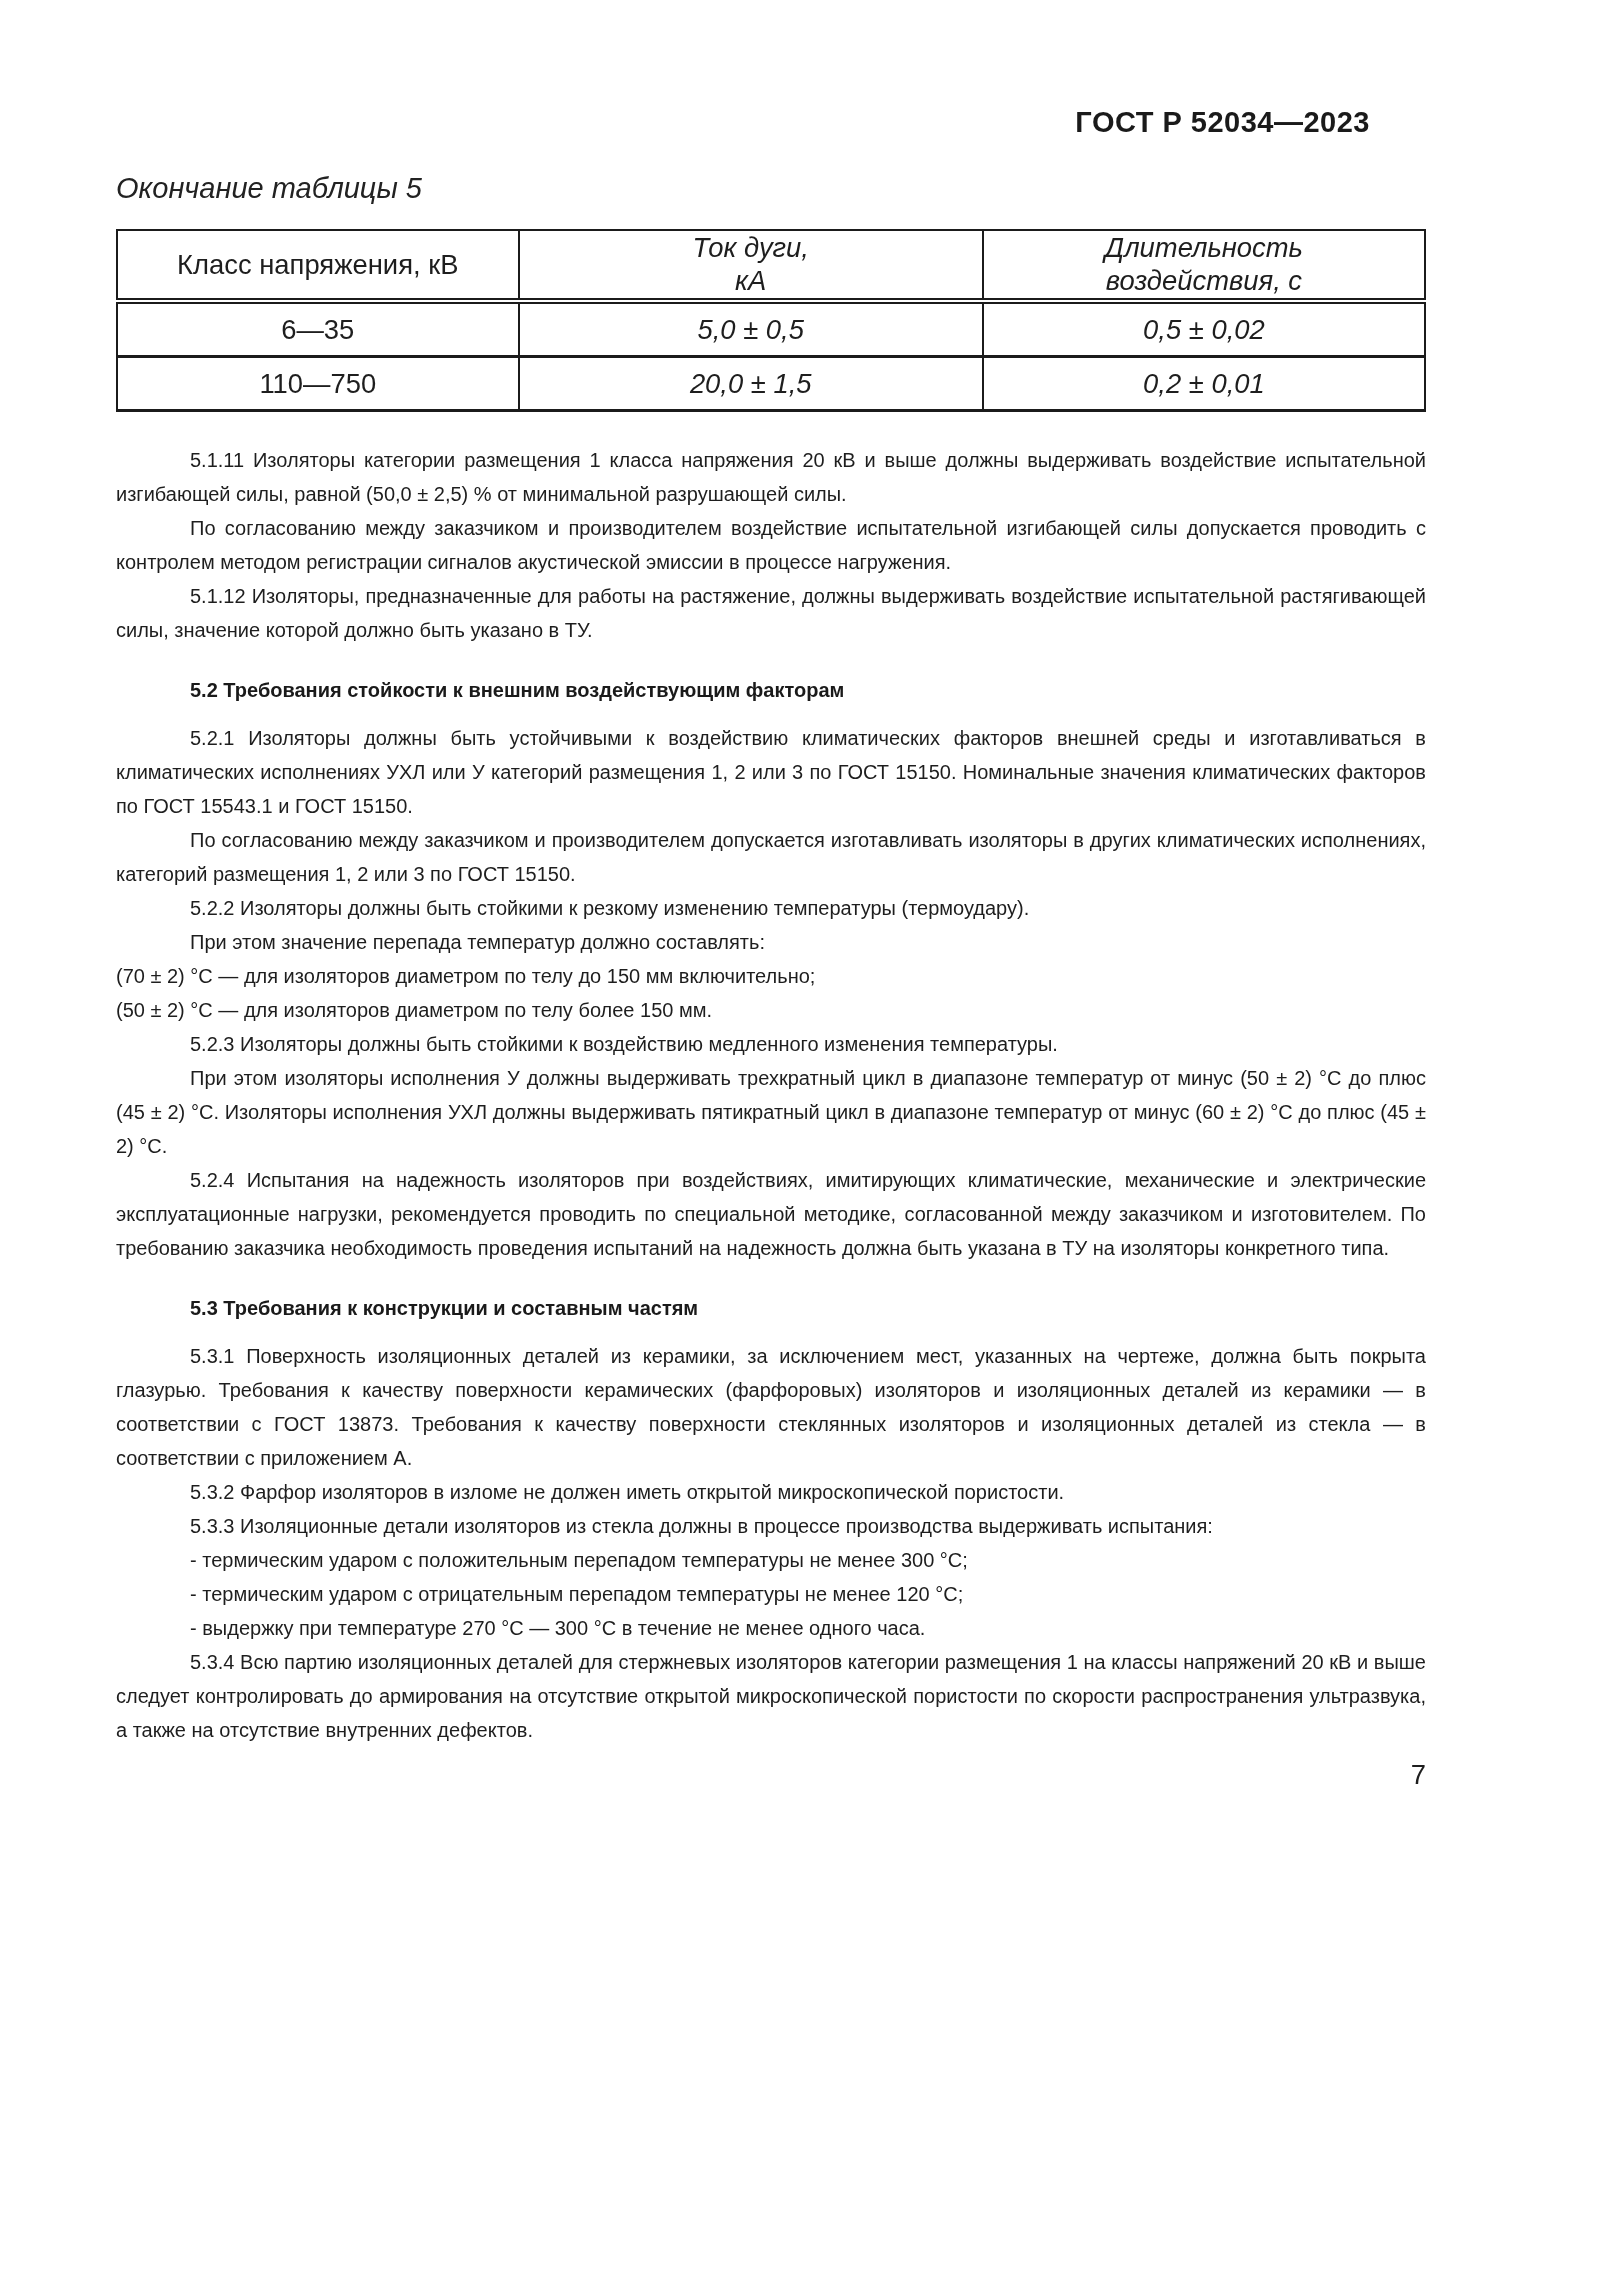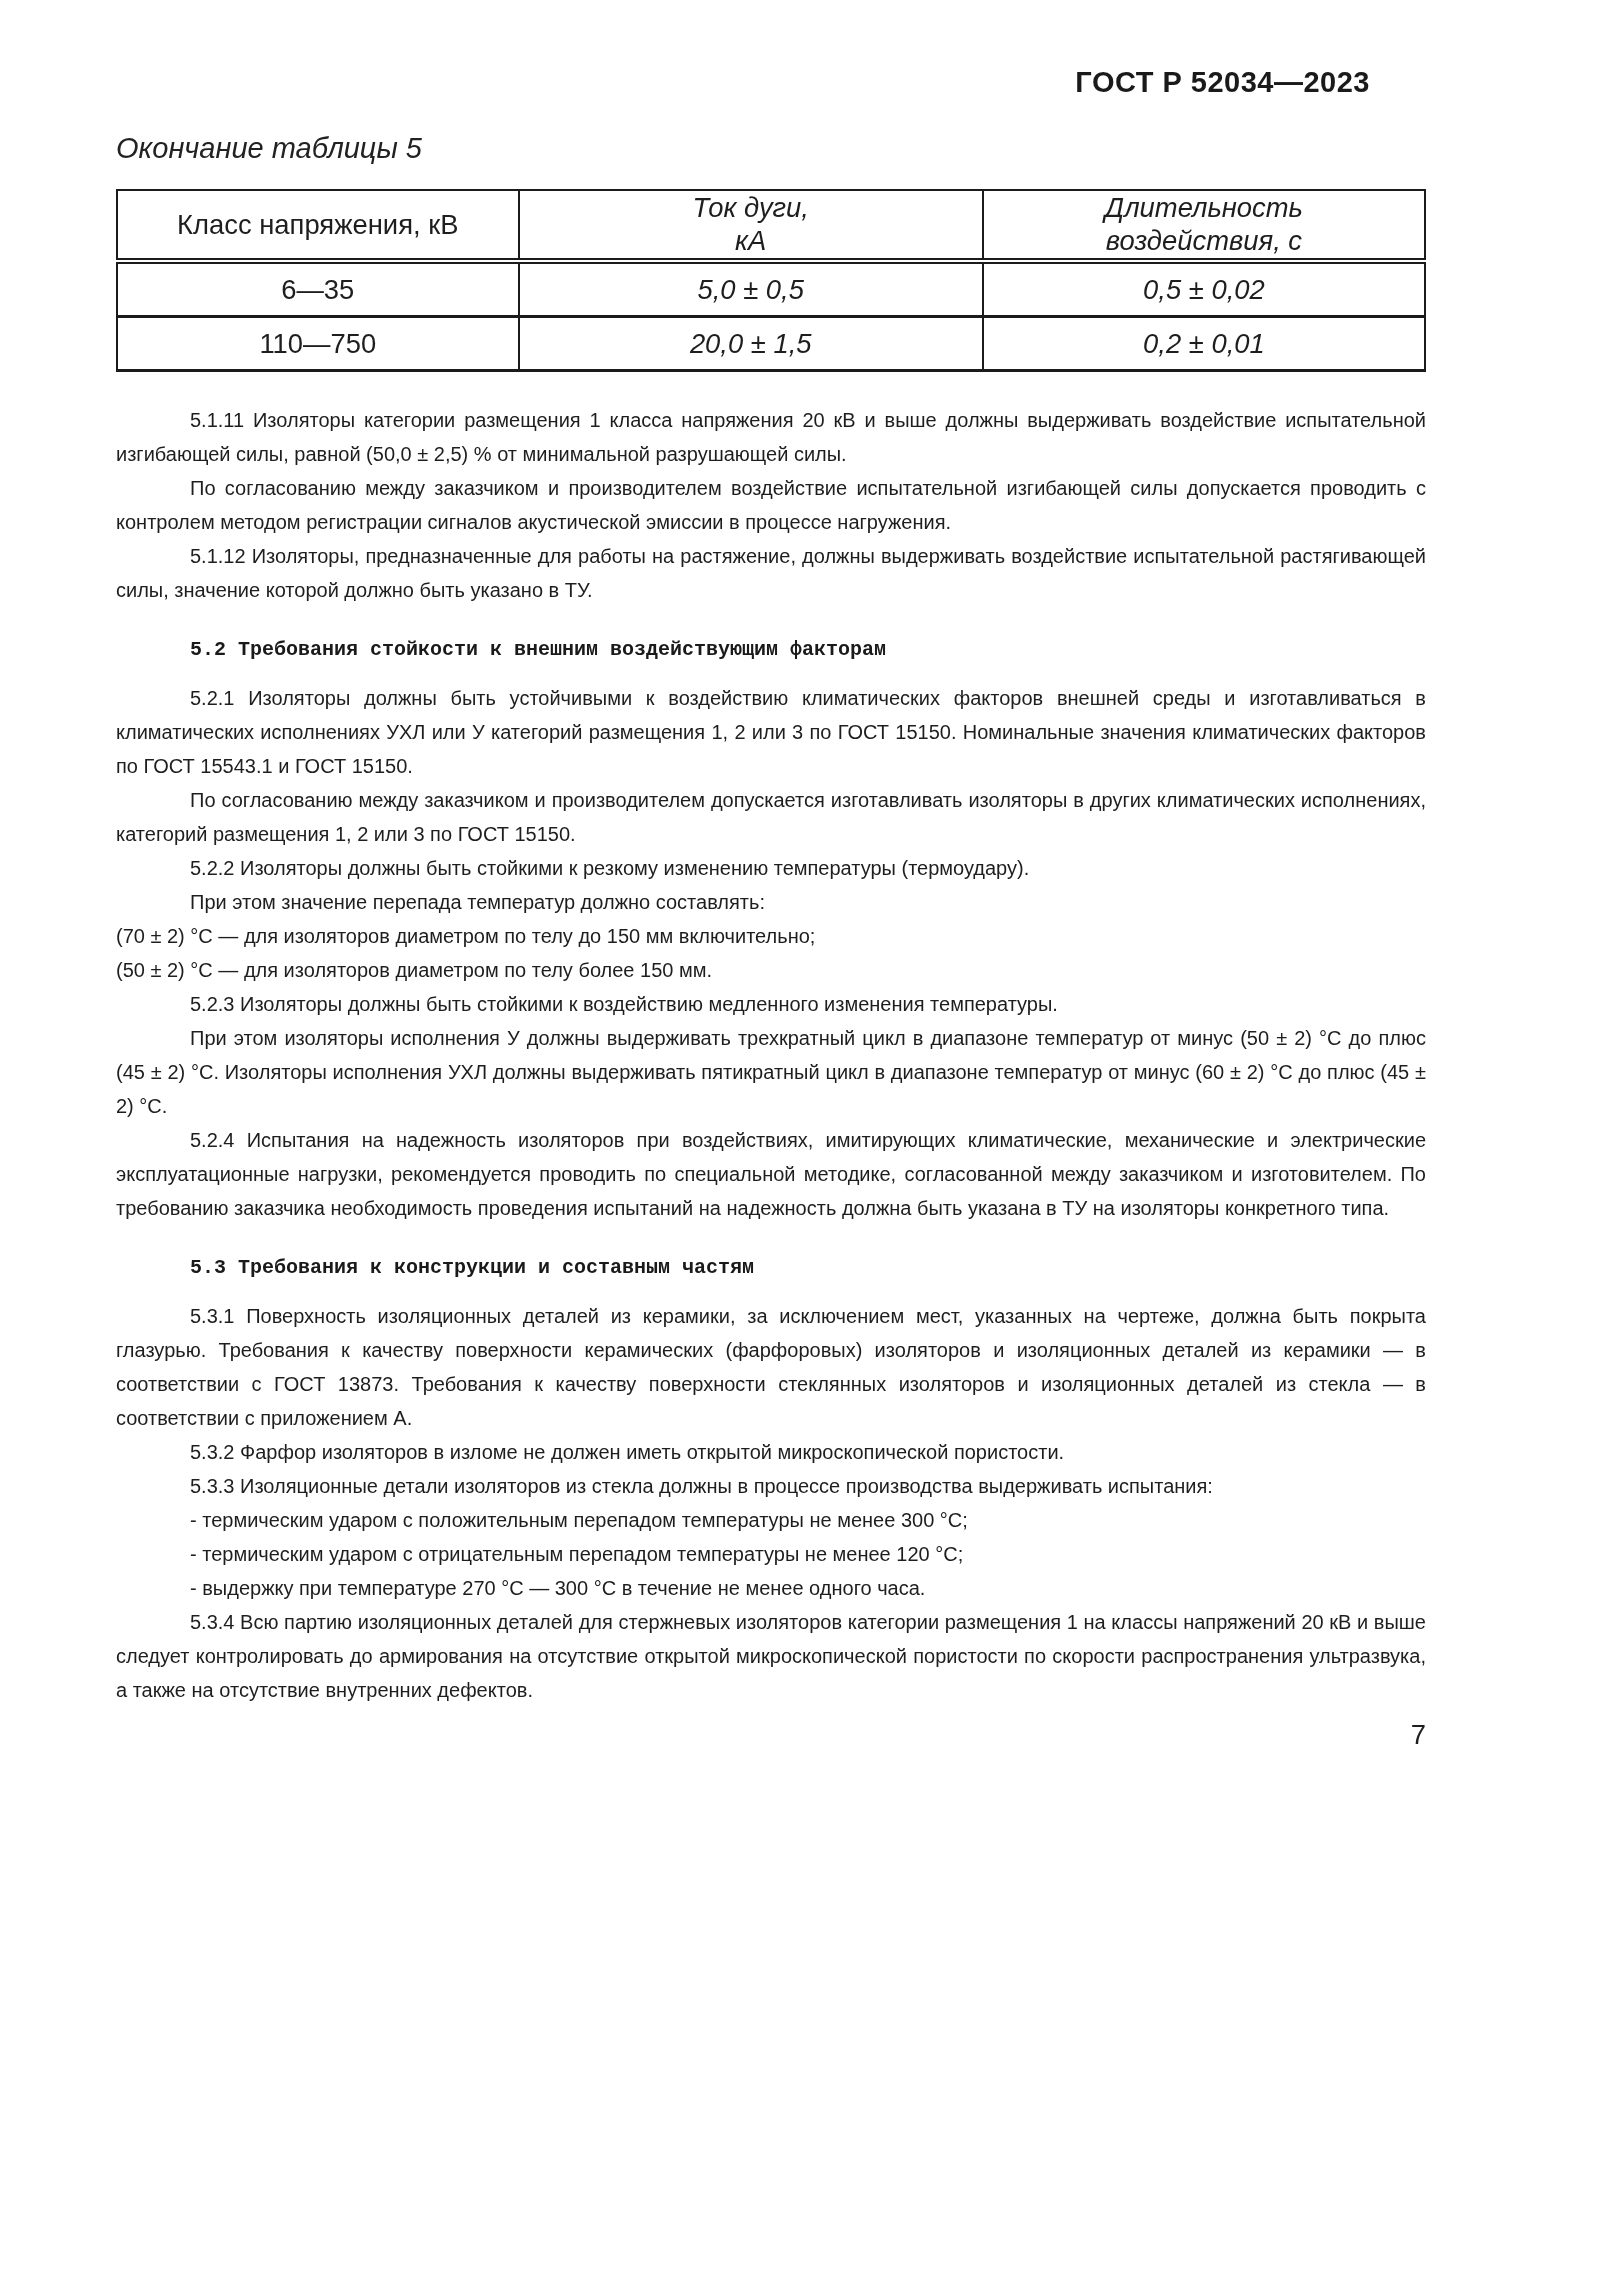--- a/index.html
+++ b/index.html
@@ -18,21 +18,21 @@
     box-sizing: border-box;
   }
   .page-inner {
     box-sizing: border-box;
     width: 100%;
     height: 100%;
     padding-left: 116px;
     padding-right: 195px;
   }
   .doc-header {
-    margin-top: 66px;
+    margin-top: 106px;
     text-align: right;
     padding-right: 56px;
     font-weight: bold;
     font-size: 29px;
     line-height: 33px;
     letter-spacing: 0.5px;
     color: #1a1a1a;
   }
   .table-caption {
     margin-top: 35px;
@@ -90,21 +90,20 @@
   }
   .flush {
     text-indent: 0;
   }
   .subheading {
     font-weight: bold;
     text-indent: 74px;
     text-align: left;
     margin: 26.5px 0 13.7px 0 !important;
     color: #1a1a1a;
-    font-family: Liberation Mono, monospace;
   }
   .page-number {
     margin-top: 11.8px;
     text-align: right;
     font-size: 27.4px;
     line-height: 31px;
     color: #1e1e1e;
   }
 </style>
 </head>

